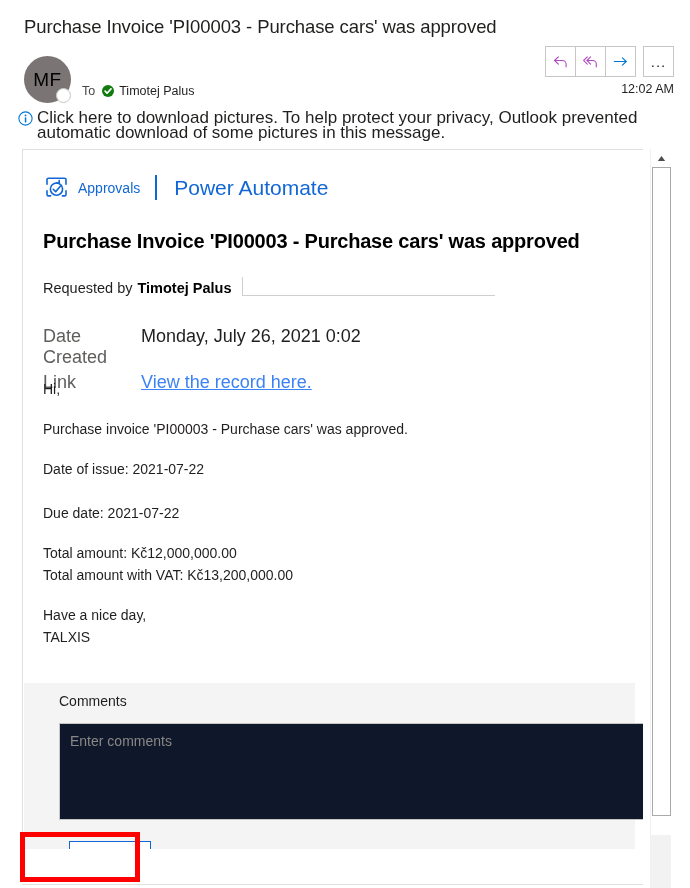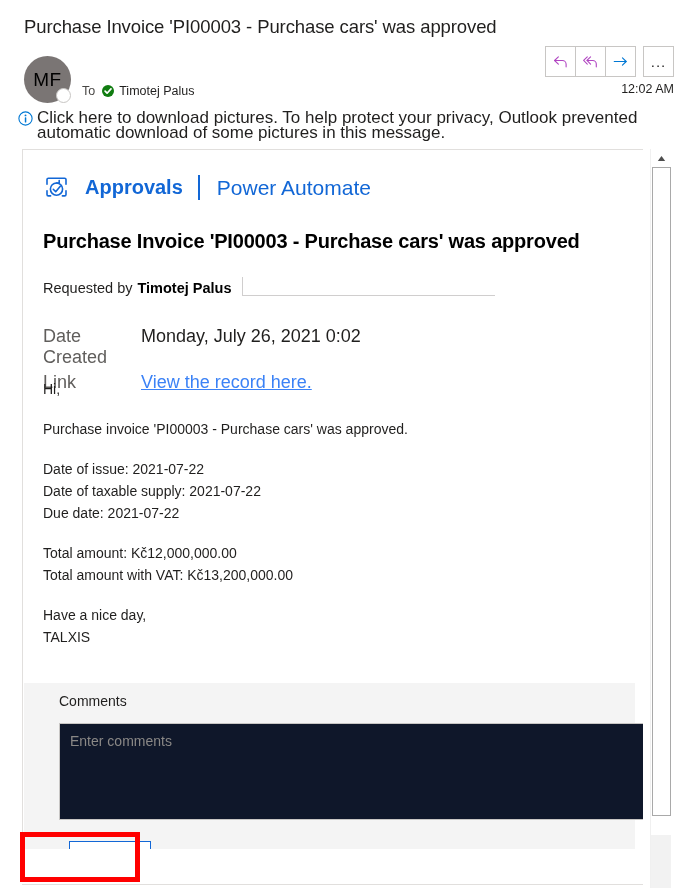--- a/index.html
+++ b/index.html
@@ -141,24 +141,23 @@
   }
 
   .brand-row {
     position: absolute;
     left: 20px; top: 24px;
     display: flex;
     align-items: center;
   }
   .brand-icon { width: 27px; height: 27px; margin-right: 8px; }
   .brand-approvals {
-    font-size: 20px;
+    font-size: 14px;
     color: #1267d6;
-    font-weight: 700;
-    margin-left: 7px;
+    font-weight: 400;
   }
   .brand-pipe {
     width: 2px;
     height: 25px;
     background: #1267d6;
     margin: 0 17px 0 15px;
   }
   .brand-pa {
     font-size: 21px;
     color: #1267d6;
@@ -415,21 +414,21 @@
         <span class="meta-key">Link</span>
         <span class="meta-val meta-link">View the record here.</span>
       </div>
     </div>
 
     <div class="body-text">
       <p>Hi,</p>
       <p>Purchase invoice 'PI00003 - Purchase cars' was approved.</p>
       <p>
         <span>Date of issue: 2021-07-22</span><br>
-        <span>Date of taxable supply: 2021-07-22</span><br>
+        <br>
         <span>Due date: 2021-07-22</span>
       </p>
       <p>
         <span>Total amount: Kč12,000,000.00</span><br>
         <span>Total amount with VAT: Kč13,200,000.00</span>
       </p>
       <p>
         <span>Have a nice day,</span><br>
         <span>TALXIS</span>
       </p>

